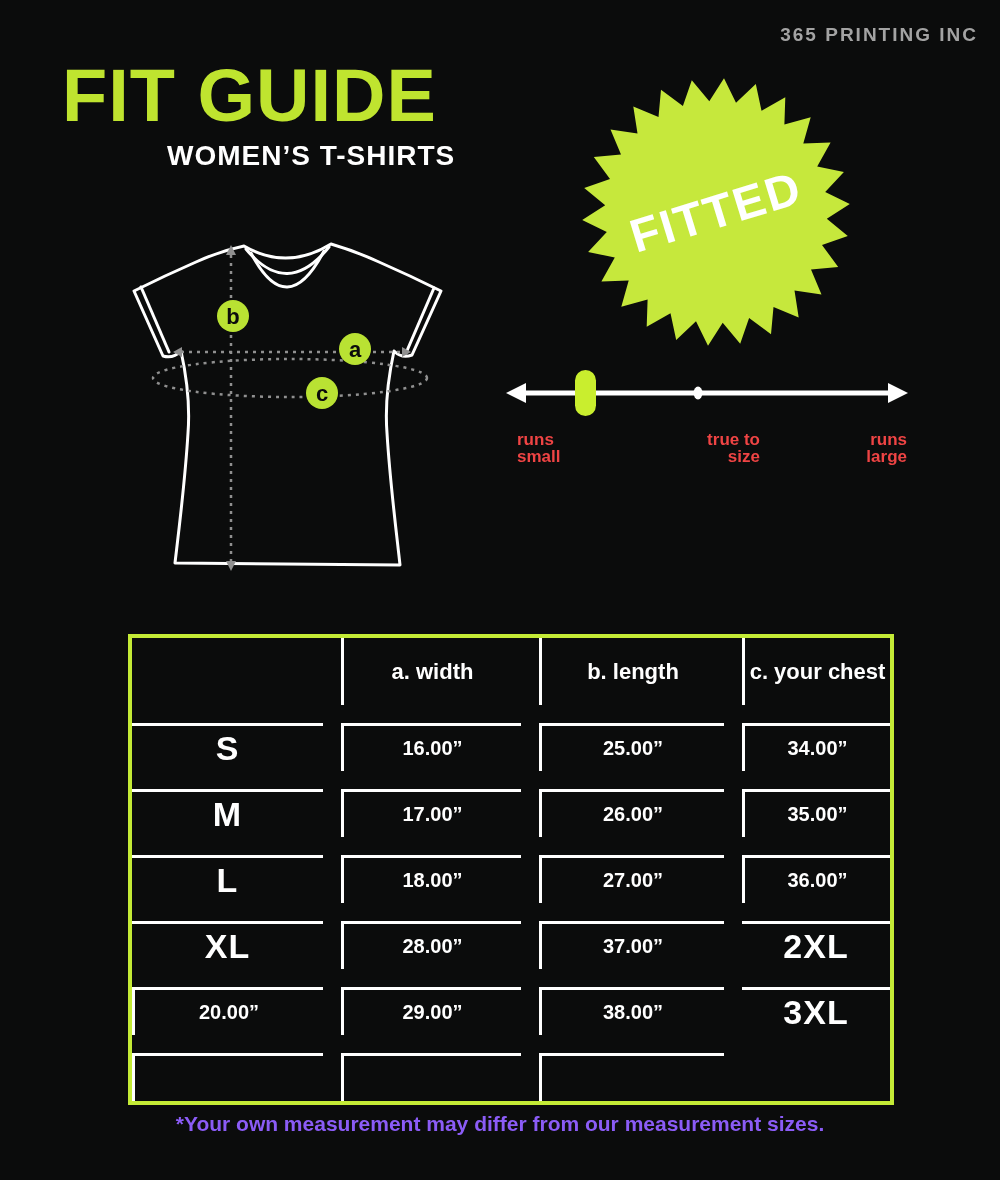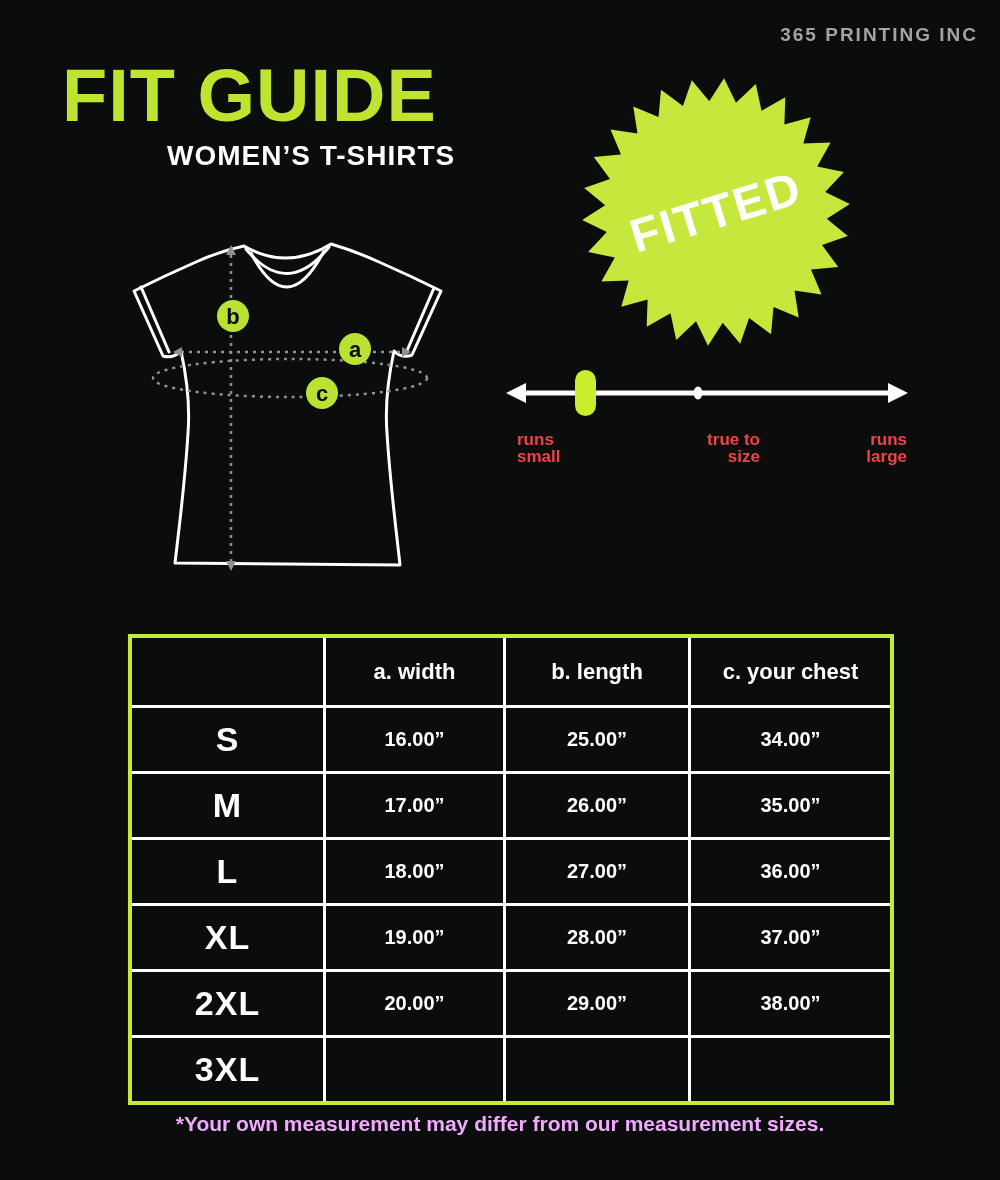--- a/index.html
+++ b/index.html
@@ -44,35 +44,36 @@
   .lbl-large{left:835px;top:431px;width:72px;text-align:right;}
 
   .size-table{
     left:128px;top:634px;width:766px;height:471px;
     box-sizing:border-box;
     border:4px solid #c4eb36;
     display:grid;
     grid-template-columns:191px 180px 185px 1fr;
     grid-template-rows:67px repeat(6, 1fr);
     background:#0b0c0c;
+    gap:18px;
   }
   .cell{
     display:flex;align-items:center;justify-content:center;
     font-weight:bold;color:#fff;
     box-sizing:border-box;
   }
   .cell.vline{border-left:3px solid #ffffff;}
   .cell.hline{border-top:3px solid #ffffff;}
   .cell.head{font-size:22px;}
   .cell.size{font-size:34px;letter-spacing:1px;}
   .cell.val{font-size:20px;}
   .footnote{
     left:0;top:1112px;width:1000px;
     text-align:center;
-    font-size:21px;font-weight:bold;color:#f0abfc;
+    font-size:21px;font-weight:bold;color:#8b5cf6;
   }
 </style>
 </head>
 <body>
 
 <div class="abs brand">365 PRINTING INC</div>
 
 <div class="abs title">FIT GUIDE</div>
 <div class="abs subtitle">WOMEN’S T-SHIRTS</div>
 
@@ -150,21 +151,20 @@
   <div class="cell val vline hline">17.00”</div>
   <div class="cell val vline hline">26.00”</div>
   <div class="cell val vline hline">35.00”</div>
 
   <div class="cell size hline">L</div>
   <div class="cell val vline hline">18.00”</div>
   <div class="cell val vline hline">27.00”</div>
   <div class="cell val vline hline">36.00”</div>
 
   <div class="cell size hline">XL</div>
-  <div class="cell val vline hline">19.00”</div>
   <div class="cell val vline hline">28.00”</div>
   <div class="cell val vline hline">37.00”</div>
 
   <div class="cell size hline">2XL</div>
   <div class="cell val vline hline">20.00”</div>
   <div class="cell val vline hline">29.00”</div>
   <div class="cell val vline hline">38.00”</div>
 
   <div class="cell size hline">3XL</div>
   <div class="cell val vline hline"></div>

